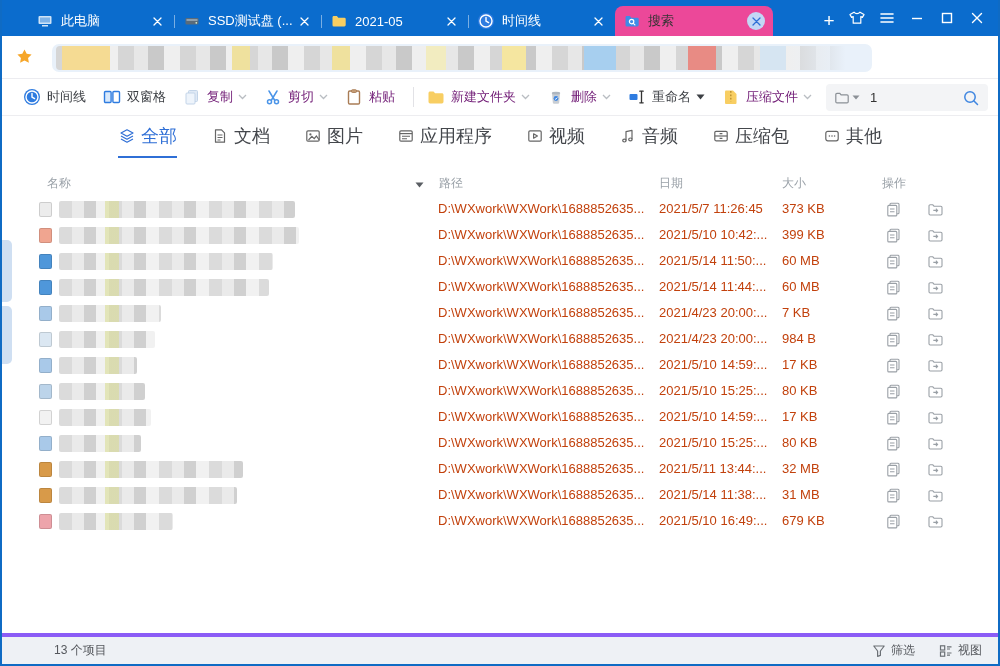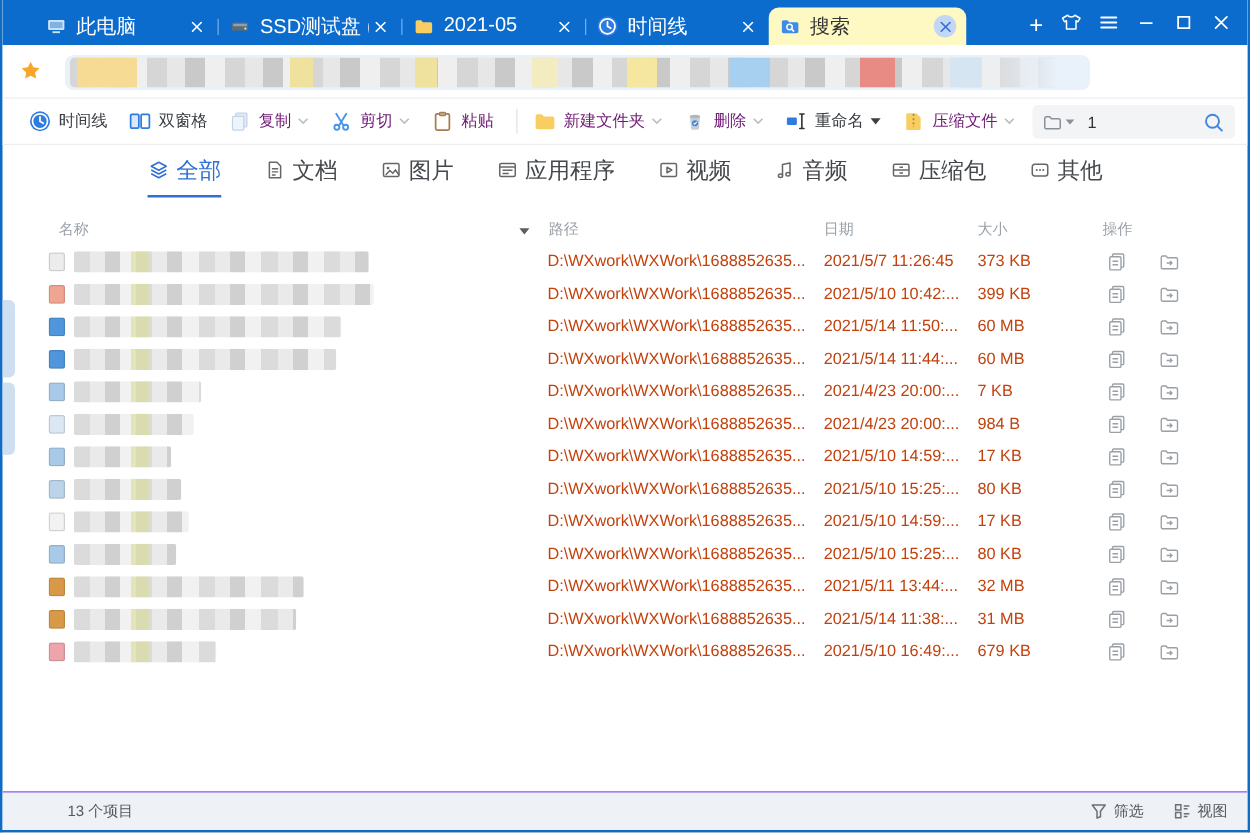--- a/index.html
+++ b/index.html
@@ -4,22 +4,22 @@
 <style>
   * { margin:0; padding:0; box-sizing:border-box; }
   body { font-family:"Liberation Sans","DejaVu Sans",sans-serif; background:#888; }
   .window { position:relative; width:1000px; height:666px; background:#fff;
             border:2px solid #0f6bc4; border-top:none; overflow:hidden; }
 
   
   .tabbar { position:absolute; top:0; left:0; right:0; height:36px; background:#0b6ccd; }
   .tab-strip { position:absolute; left:26px; bottom:0; height:30px; display:flex; align-items:flex-end; }
   .tab { width:146px; height:30px; display:flex; align-items:center; padding:0 8px;
-         color:#fff; font-size:16px; cursor:default; }
-  .tab.active { width:158px; background:#fef9c3; border-radius:8px 8px 0 0; color:#333; }
+         color:#fff; font-size:13px; cursor:default; }
+  .tab.active { width:158px; background:#ec4899; border-radius:8px 8px 0 0; color:#333; }
   .tab-icon { width:18px; height:18px; display:flex; align-items:center; justify-content:center; margin-right:7px; flex:0 0 auto; }
   .tab-label { flex:1 1 auto; white-space:nowrap; overflow:hidden; }
   .tab-close { width:18px; height:18px; display:flex; align-items:center; justify-content:center; flex:0 0 auto; }
   .tab-close.active-close { background:#c3d7f5; border-radius:50%; }
   .tab-sep { width:1px; height:13px; background:rgba(255,255,255,.45); align-self:center; }
   .new-tab { position:absolute; bottom:0; height:30px; width:30px; display:flex; align-items:center;
              justify-content:center; color:#fff; font-size:19px; font-weight:300; }
   .win-controls { position:absolute; right:6px; top:0; height:36px; display:flex; align-items:center; }
   .win-btn { width:30px; height:36px; display:flex; align-items:center; justify-content:center; }
 
@@ -81,21 +81,21 @@
   .fpath { left:436px; } .fdate { left:657px; } .fsize { left:780px; }
   .op { top:4px; width:18px; height:18px; display:flex; align-items:center; justify-content:center; }
   .op1 { left:882px; } .op2 { left:924px; }
 
   
   .edge-handle { position:absolute; left:0; width:10px; background:#cfdff2; border-radius:0 5px 5px 0; }
   .eh1 { top:240px; height:62px; } .eh2 { top:306px; height:58px; }
 
   
   .statusbar { position:absolute; left:0; right:0; bottom:0; height:31px; background:#eef1f5;
-               border-top:1px solid #8b5cf6; display:flex; align-items:center;
+               border-top:4px solid #8b5cf6; display:flex; align-items:center;
                font-size:12px; color:#55585d; padding:0 16px 0 52px; }
   .status-right { margin-left:auto; display:flex; gap:24px; }
   .status-btn { display:flex; align-items:center; gap:5px; }
 </style>
 </head>
 <body>
 
 <div class="window">
 
   <div class="tabbar">

